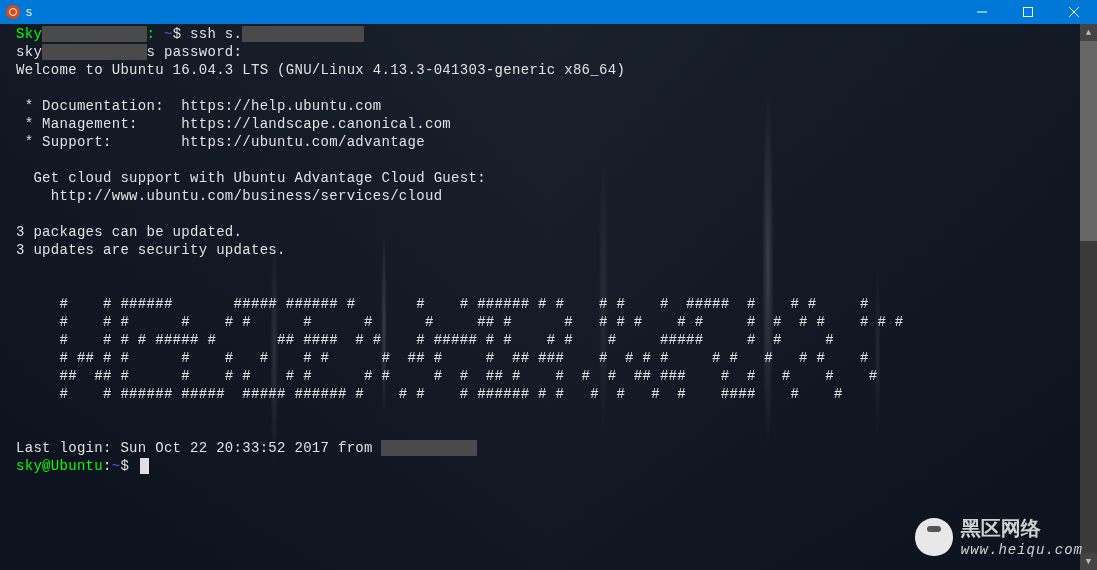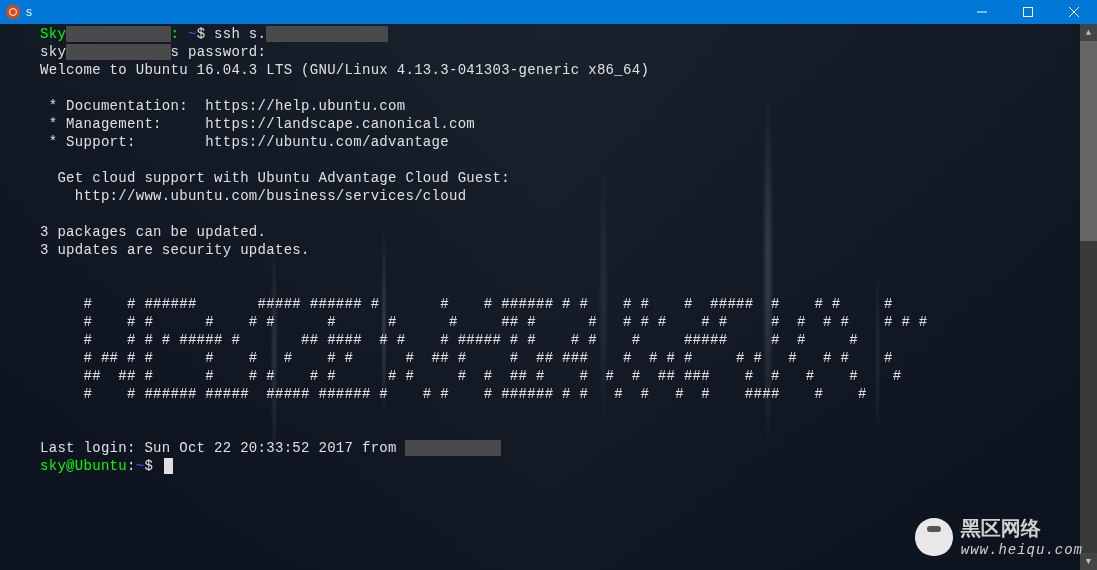--- a/index.html
+++ b/index.html
@@ -79,26 +79,25 @@
         radial-gradient(ellipse 4px 120px at 25% 60%, rgba(200,200,210,0.15), transparent),
         radial-gradient(ellipse 3px 100px at 35% 55%, rgba(200,200,210,0.2), transparent),
         radial-gradient(ellipse 5px 140px at 55% 50%, rgba(200,200,210,0.1), transparent),
         radial-gradient(ellipse 6px 180px at 70% 45%, rgba(200,210,220,0.2), transparent),
         radial-gradient(ellipse 3px 90px at 80% 60%, rgba(200,200,210,0.1), transparent);
     }
     .terminal {
       position: relative;
       z-index: 1;
       flex: 1;
-      padding: 1px 4px;
+      padding: 1px 16px;
       color: #e0e0e0;
       line-height: 18px;
       white-space: pre;
       letter-spacing: 0.3px;
-      margin-left: 36px;
     }
     .scrollbar {
       width: 17px;
       background: #3a3a3a;
       position: relative;
       z-index: 1;
     }
     .scroll-up, .scroll-down {
       height: 17px;
       background: #444;

